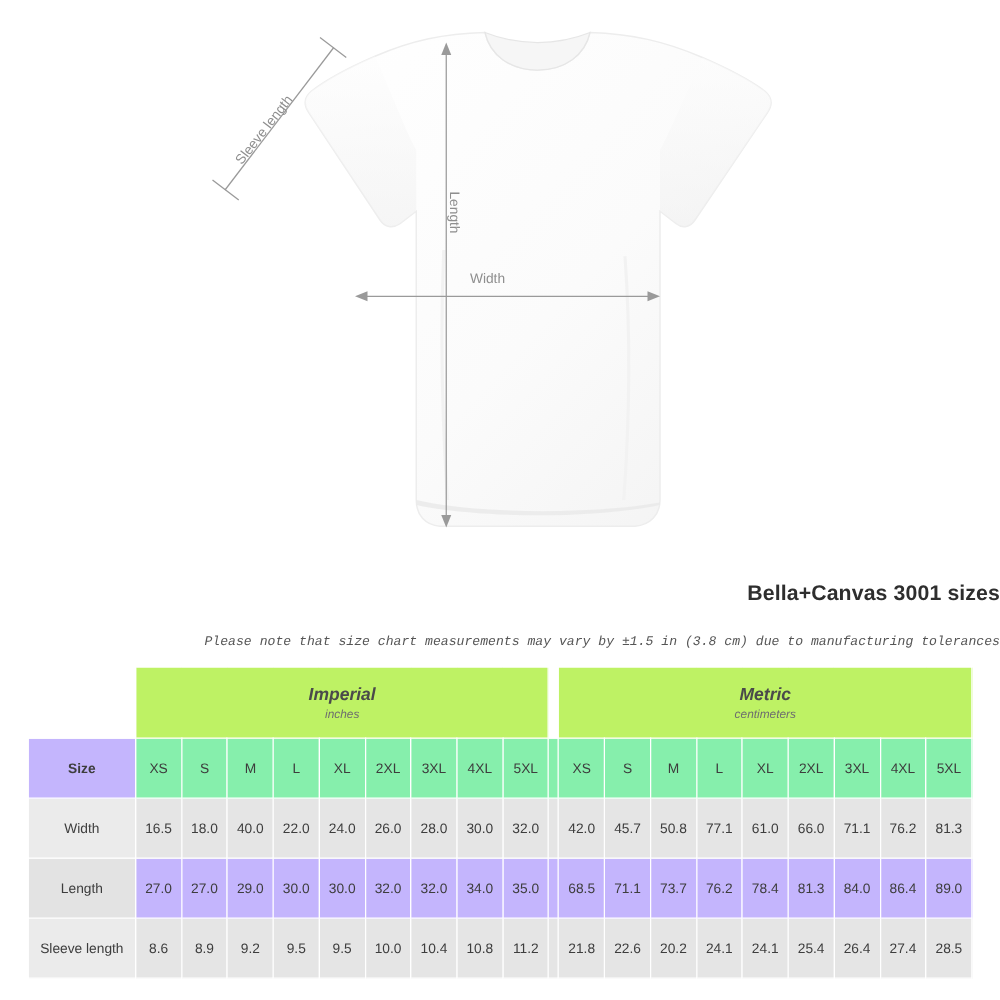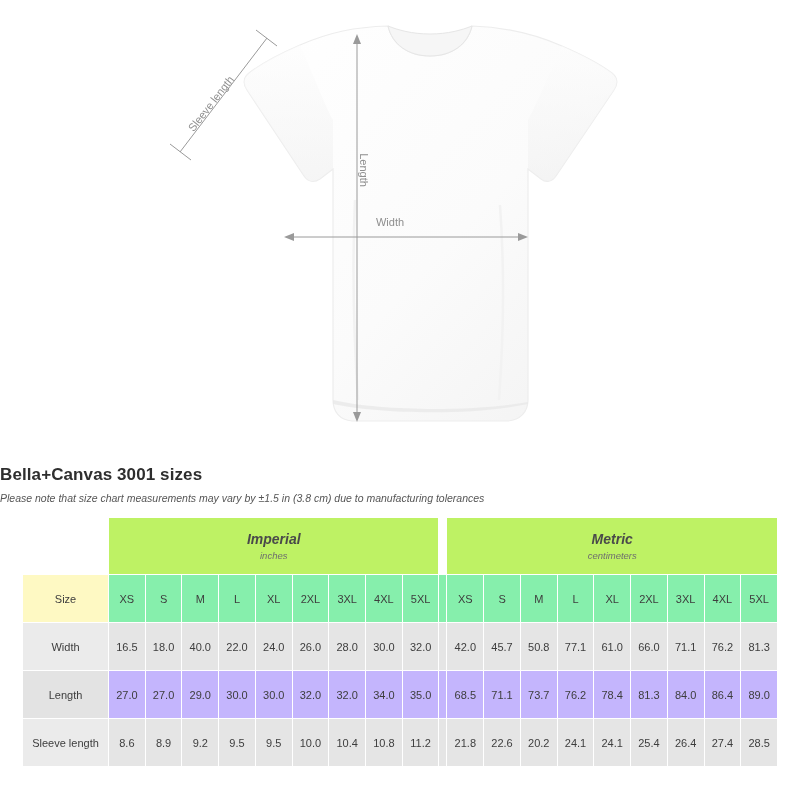--- a/index.html
+++ b/index.html
@@ -28,34 +28,35 @@
     background: #ffffff;
   }
   .shirt-svg {
     position: absolute;
     left: 0;
     top: 0;
   }
 
   
   .title-block {
-    text-align: left;
+    text-align: right;
     margin-top: 10px;
   }
   .chart-title {
     font-size: 17px;
     font-weight: bold;
     color: #2e2e2e;
     letter-spacing: 0.1px;
   }
   .chart-note {
     font-size: 10.5px;
     font-style: italic;
     color: #555555;
-    margin-top: 7px;
+    margin-top: 23px;
+    font-family: Liberation Mono, monospace;
   }
 
   
   .table-wrap {
     margin-top: 13px;
     padding: 0 22px;
   }
   table.size-chart {
     width: 756px;
     border-collapse: collapse;
@@ -98,21 +99,21 @@
     background: #ebebeb;
     font-weight: bold;
     font-size: 11.5px;
     color: #3a3a3a;
   }
   tr.zebra-a td { background: #e5e5e5; }
   tr.zebra-b td { background: #c4b5fd; }
   tr.zebra-a td.row-head-label { background: #ebebeb; }
   tr.zebra-b td.row-head-label { background: #e3e3e3; }
   tr.header-row td { background: #86efac; }
-  tr.header-row td.row-head-label { background: #fef9c3; font-weight: normal; }
+  tr.header-row td.row-head-label { background: #c4b5fd; font-weight: bold; }
   .col-label { width: 86px; }
   .col-gap { width: 8px; }
 </style>
 </head>
 <body>
 
 <div class="page">
 
   <div class="shirt-area">
     <svg class="shirt-svg" width="800" height="455" viewBox="0 0 800 455">

